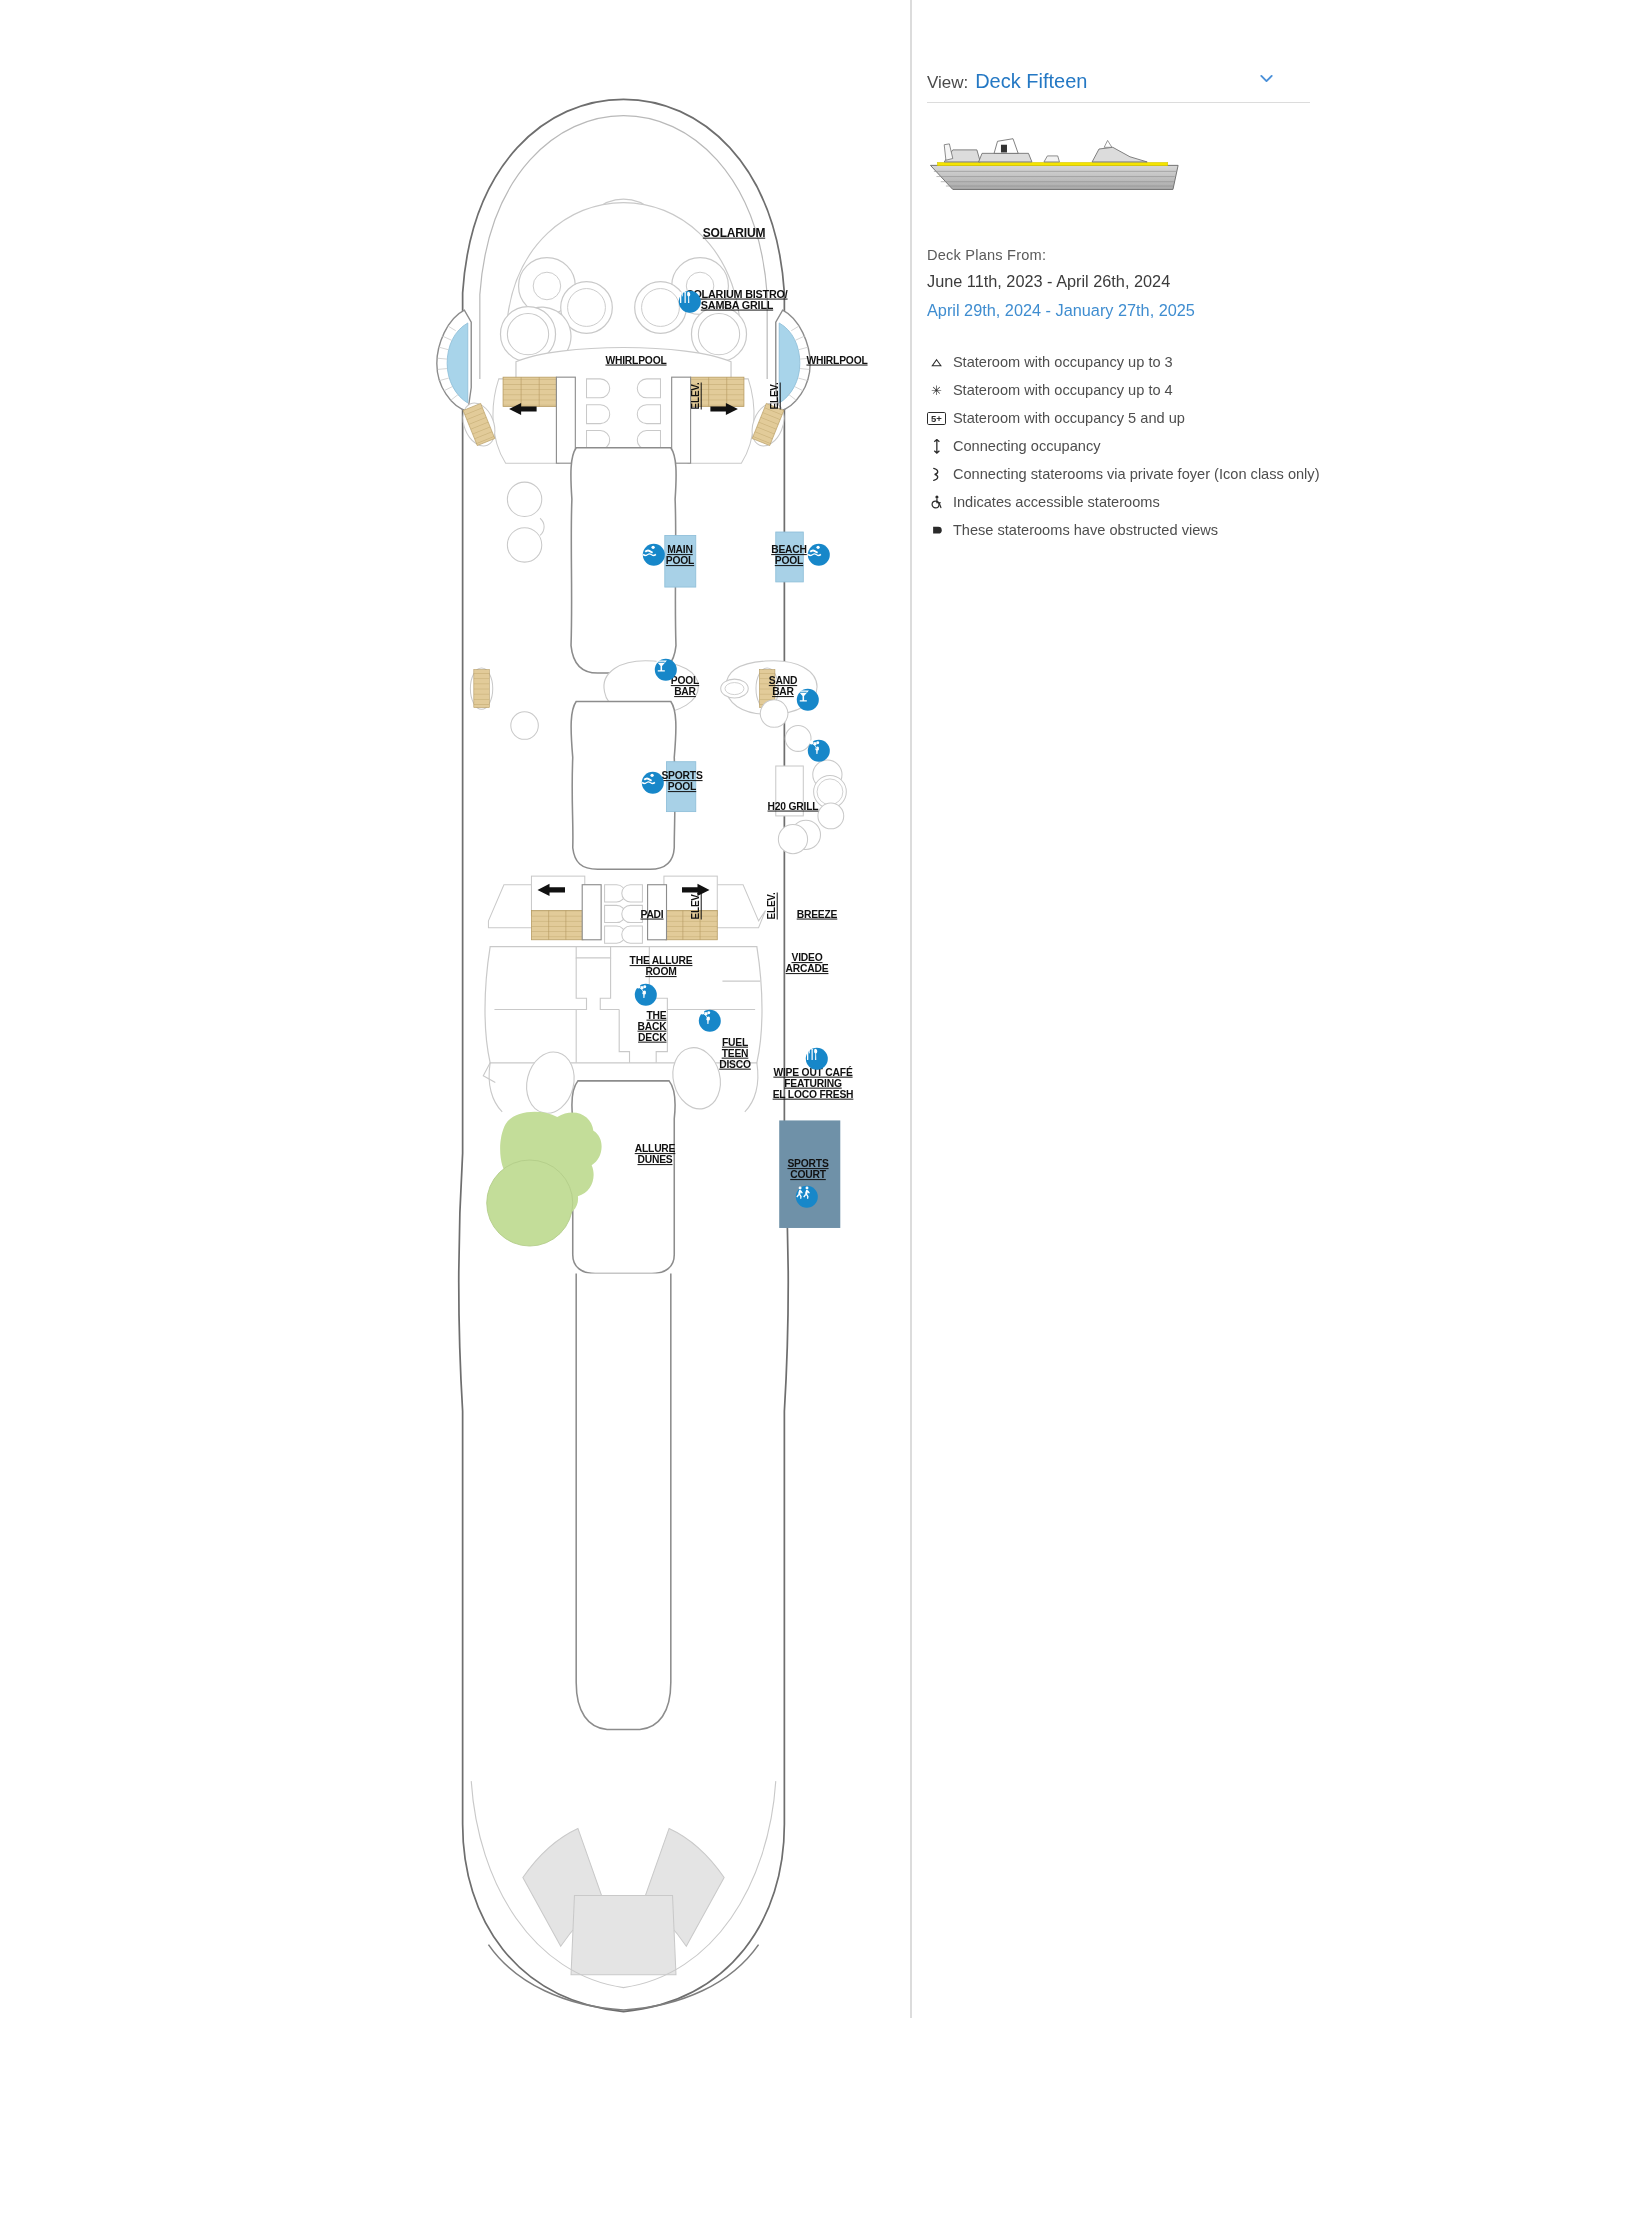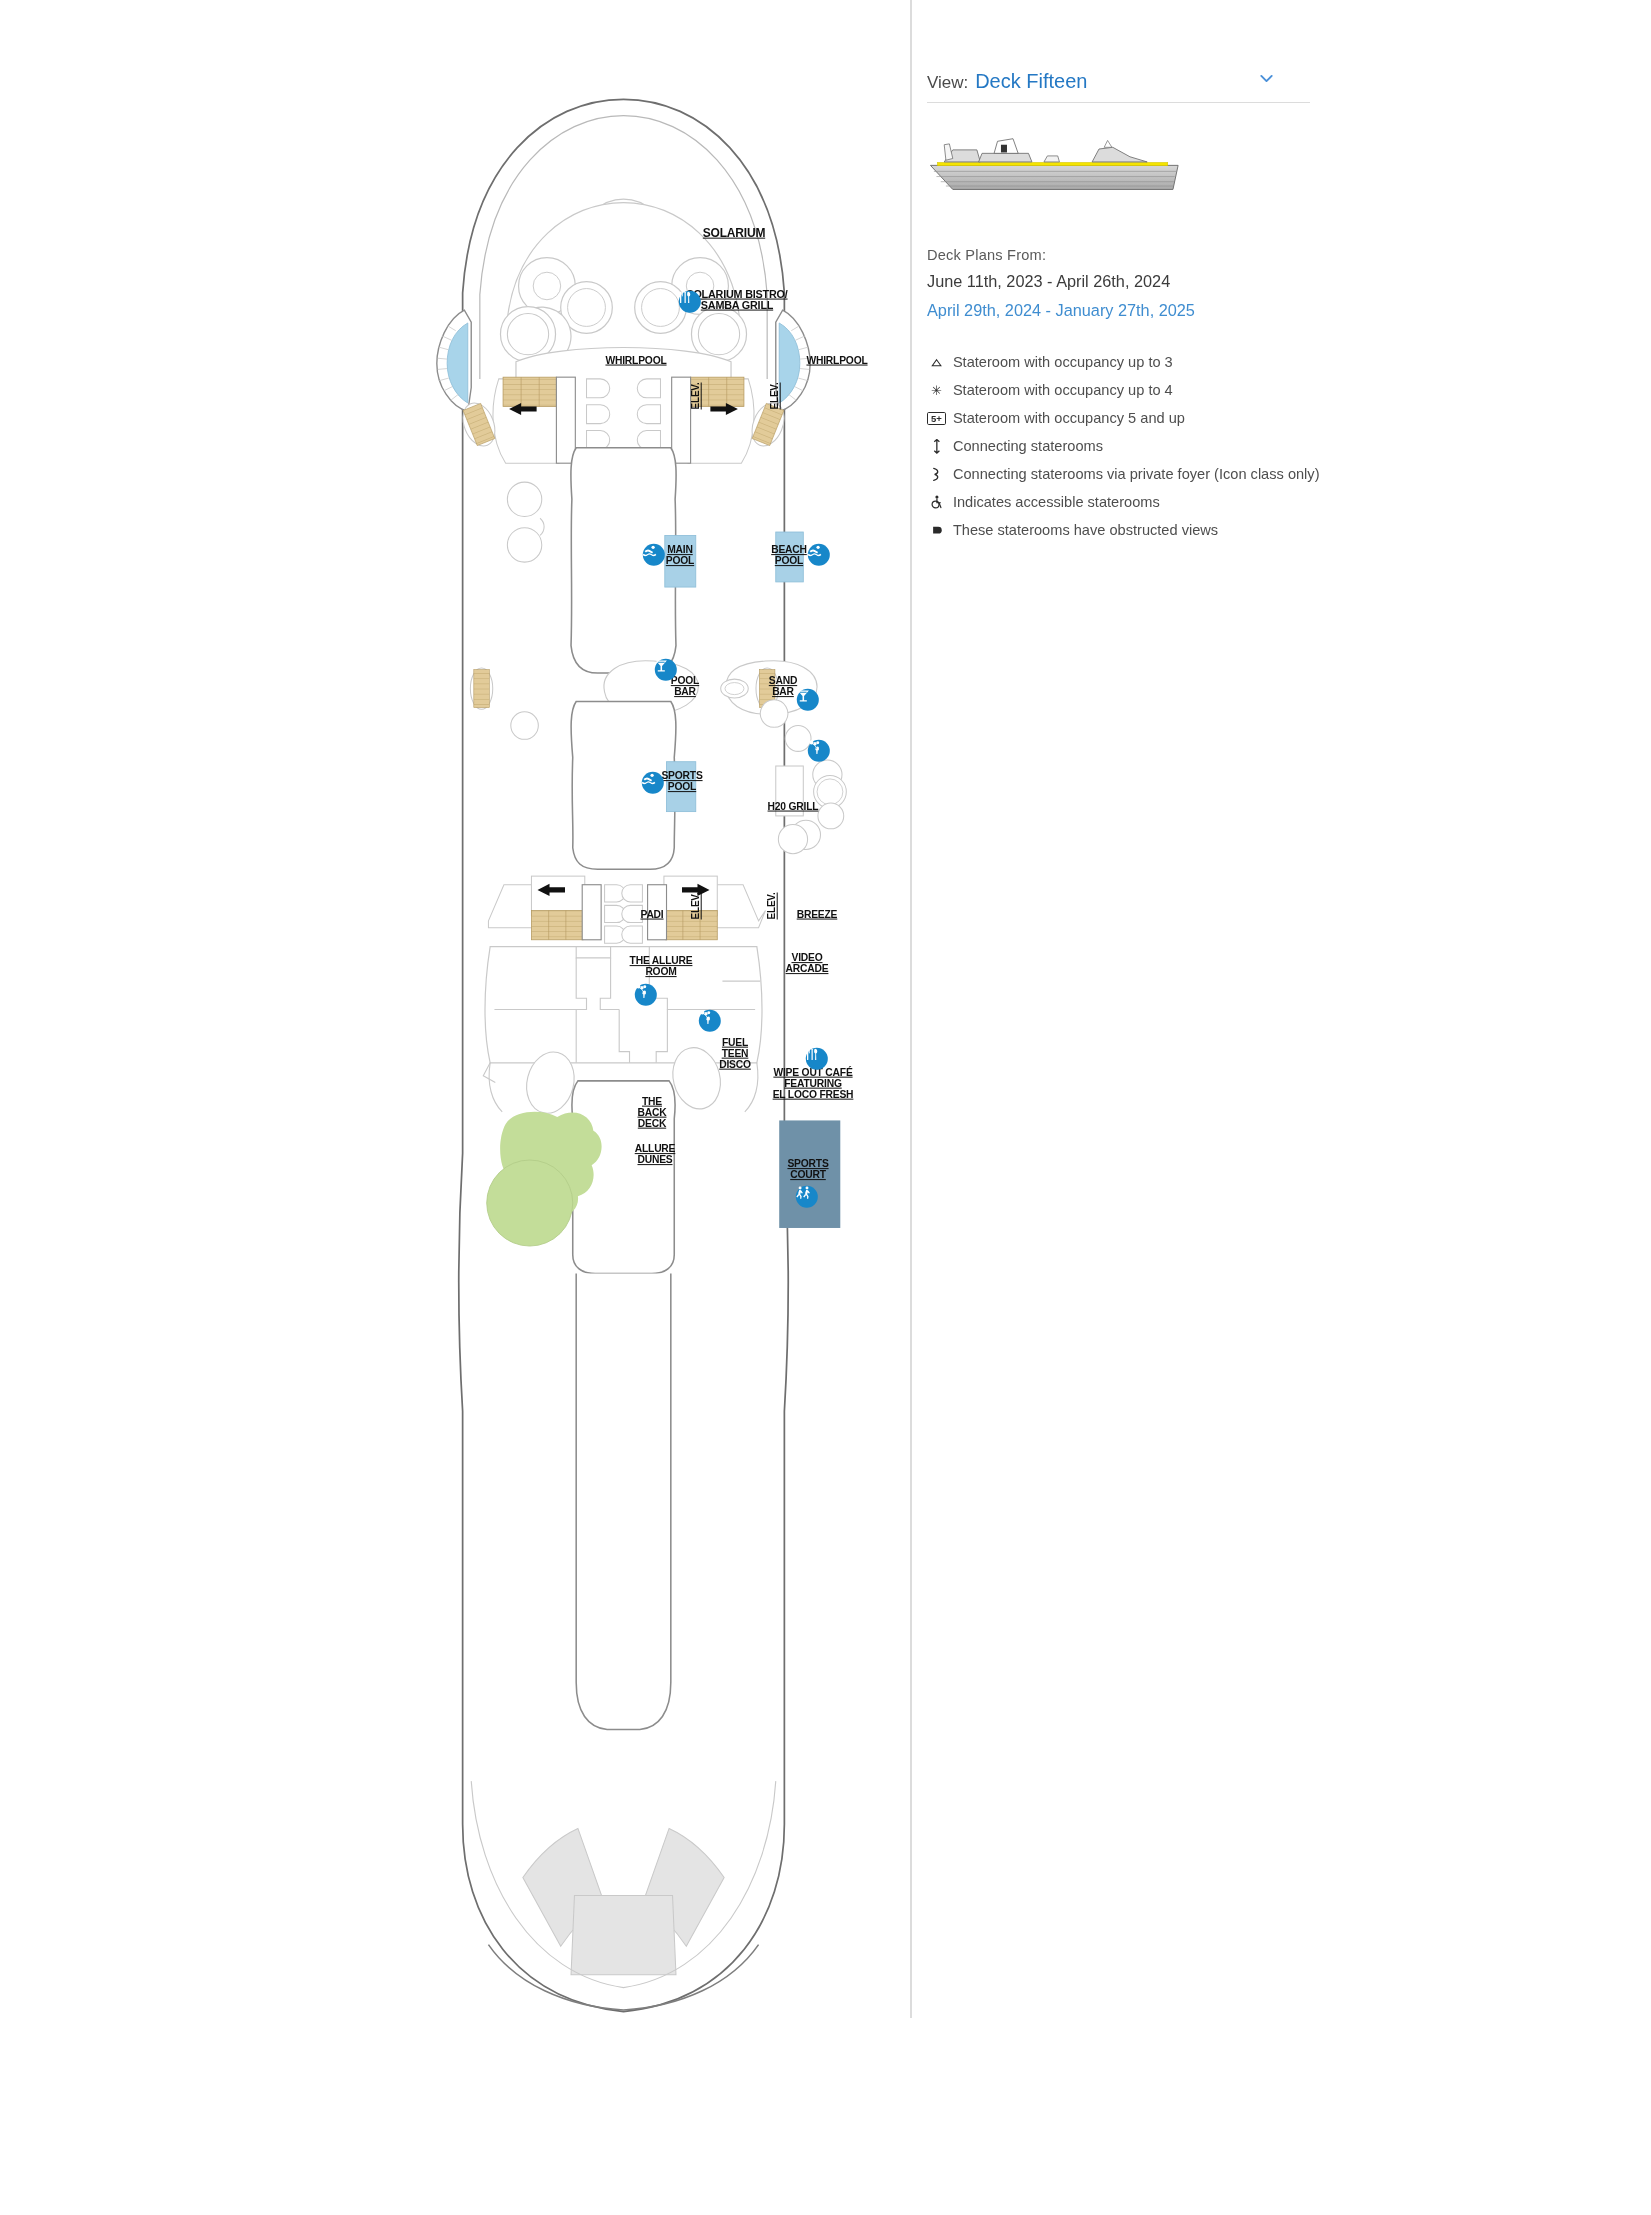--- a/index.html
+++ b/index.html
@@ -105,21 +105,21 @@
     <div class="leg">
       <span class="leg-ico box">5+</span>
       <span>Stateroom with occupancy 5 and up</span>
     </div>
     <div class="leg">
       <span class="leg-ico">
         <svg width="7.7" height="14.6" viewBox="0 0 9 17">
             <path d="M4.5 1 L4.5 16 M1.5 3.2 L4.5 0.6 L7.5 3.2 M1.5 13.8 L4.5 16.4 L7.5 13.8" fill="none" stroke="#2a2a2a" stroke-width="1.5"></path>
           </svg>
       </span>
-      <span>Connecting staterooms</span>
+      <span>Connecting occupancy</span>
     </div>
     <div class="leg">
       <span class="leg-ico">
         <svg width="9.5" height="14.6" viewBox="0 0 11 17">
             <path d="M2 1.5 C8 3 8 7.5 3 8.5 C8 9.8 8 14 2 15.5" fill="none" stroke="#2a2a2a" stroke-width="1.5" stroke-linecap="round"></path>
           </svg>
       </span>
       <span>Connecting staterooms via private foyer (Icon class only)</span>
     </div>
     <div class="leg">
@@ -405,21 +405,21 @@
   <div class="lbl" style="left:456px;top:820px;font-size:10.3px;">BREEZE</div>
   <div class="lbl vert" style="left:335px;top:811px;font-size:10px;">ELEV.</div>
   <div class="lbl vert" style="left:411px;top:811px;font-size:10px;">ELEV.</div>
   <div class="lbl" style="left:300px;top:872px;font-size:10.3px;">THE ALLURE
 ROOM</div>
   <div class="lbl" style="left:446px;top:869px;font-size:10.3px;">VIDEO
 ARCADE</div>
   <div class="lbl" style="left:374px;top:930px;font-size:10.3px;margin-top:29px;">FUEL
 TEEN
 DISCO</div>
-  <div class="lbl" style="left:291px;top:1018px;font-size:10.3px;">THE
+  <div class="lbl" style="left:291px;top:932px;font-size:10.3px;text-align:right;">THE
 BACK
 DECK</div>
   <div class="lbl" style="left:452px;top:989px;font-size:10.3px;">WIPE OUT CAFÉ
 FEATURING
 EL LOCO FRESH</div>
   <div class="lbl" style="left:294px;top:1060px;font-size:10.3px;">ALLURE
 DUNES</div>
   <div class="lbl" style="left:447px;top:1075px;font-size:10.3px;">SPORTS
 COURT</div>
 

